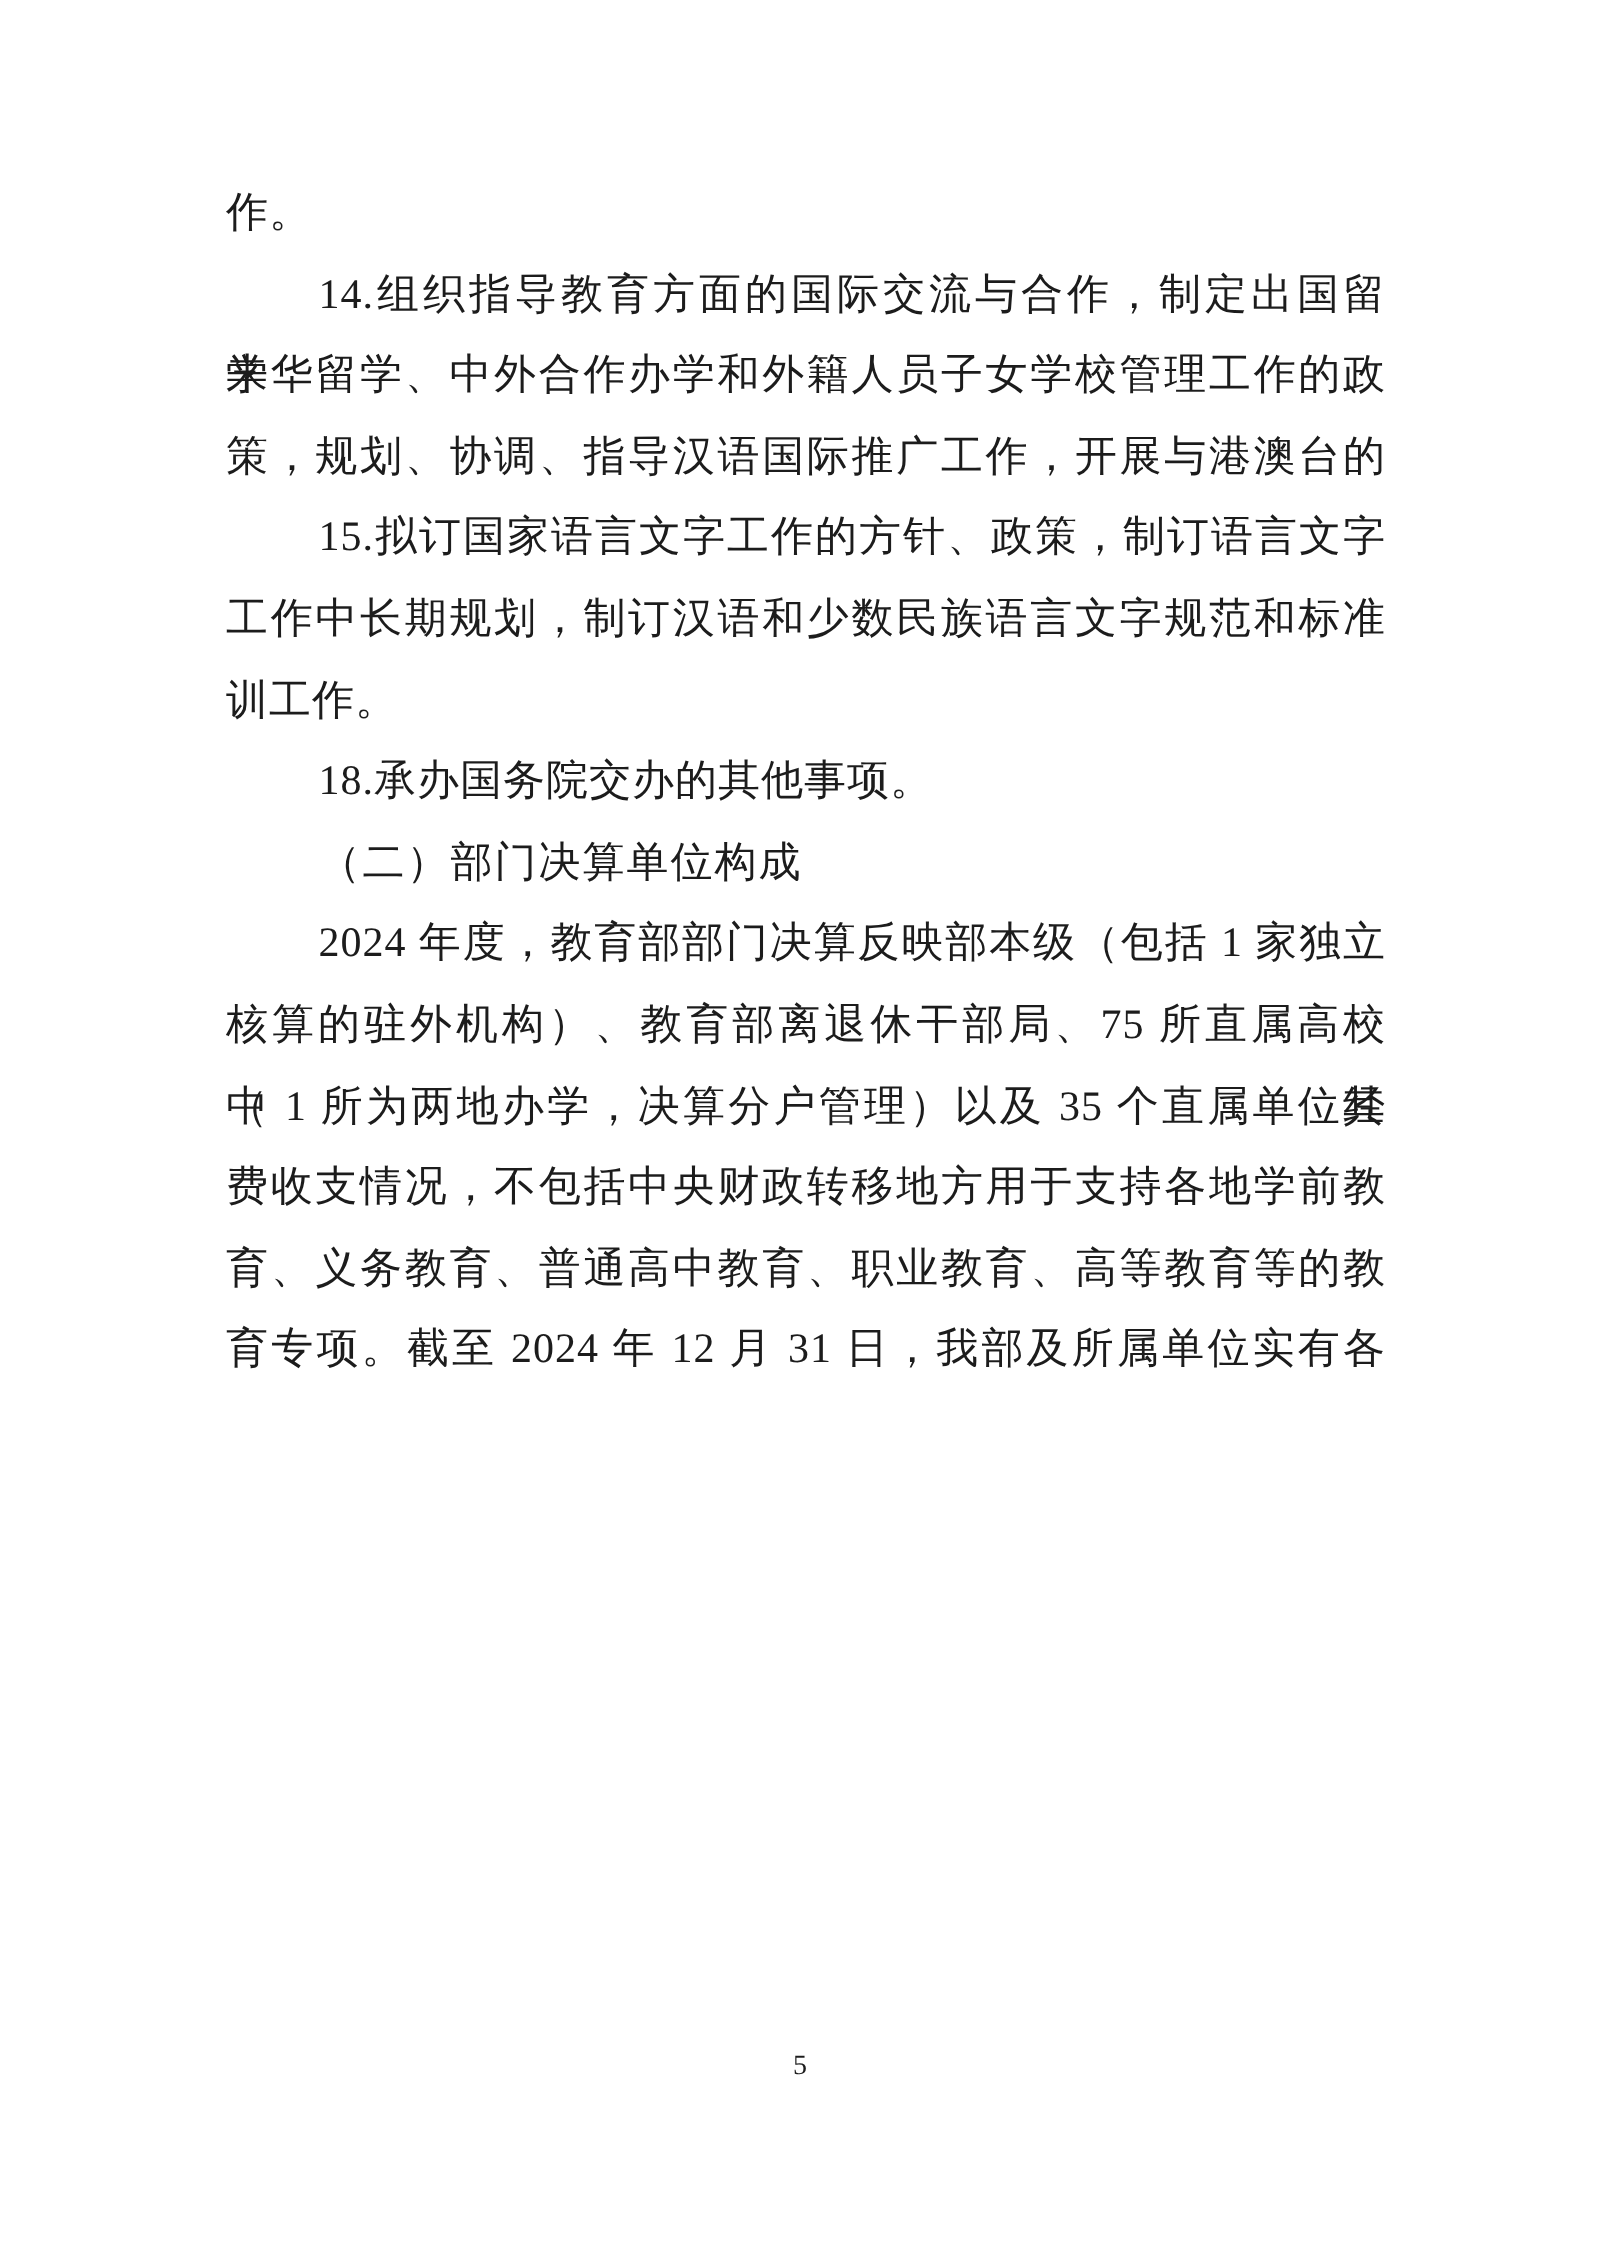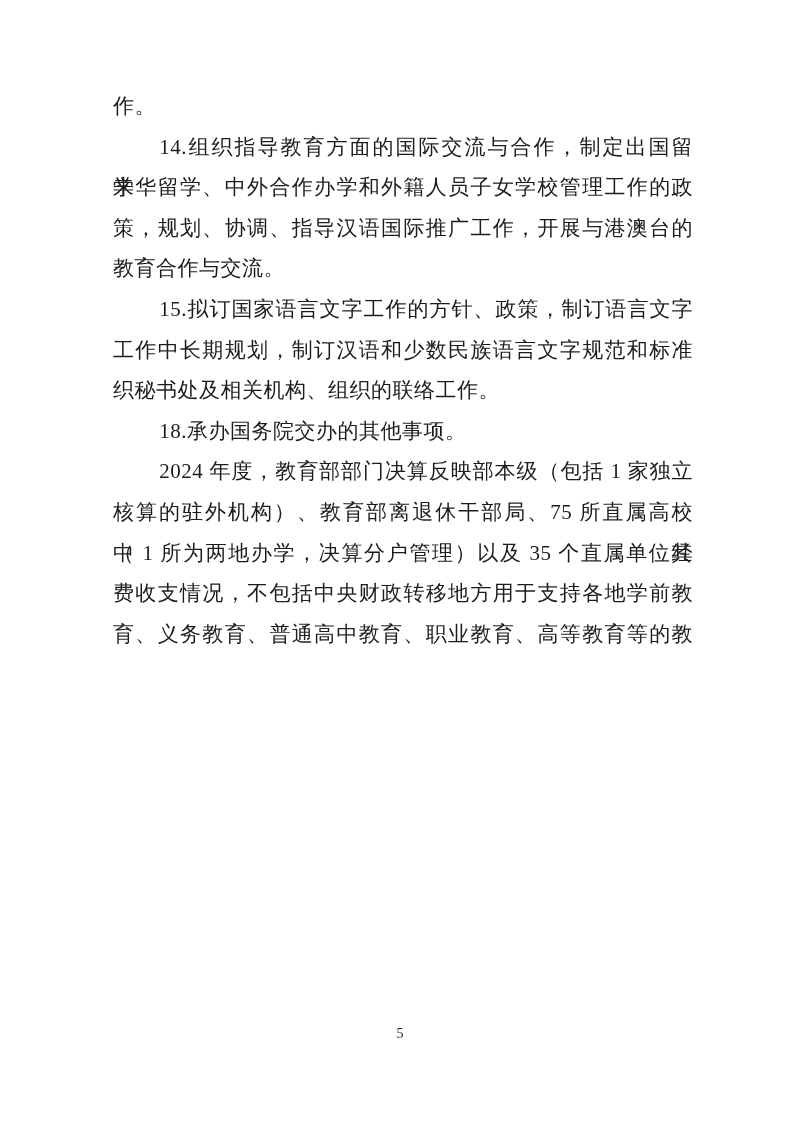--- a/index.html
+++ b/index.html
@@ -47,25 +47,26 @@
 </style>
 </head>
 <body>
 
 <div class="page">
   <div class="textblock">
       <div class="line">作。</div>
       <div class="line indent justify">14.组织指导教育方面的国际交流与合作，制定出国留学、</div>
       <div class="line justify">来华留学、中外合作办学和外籍人员子女学校管理工作的政</div>
       <div class="line justify">策，规划、协调、指导汉语国际推广工作，开展与港澳台的</div>
-      <div class="line">教育合作与交流。</div>
       <div class="line indent justify">15.拟订国家语言文字工作的方针、政策，制订语言文字</div>
       <div class="line justify">工作中长期规划，制订汉语和少数民族语言文字规范和标准</div>
-      <div class="line">织秘书处及相关机构、组织的联络工作。</div>
+      <div class="line">训工作。</div>
       <div class="line indent">18.承办国务院交办的其他事项。</div>
+      <div class="line indent heading">（二）部门决算单位构成</div>
       <div class="line indent justify">2024 年度，教育部部门决算反映部本级（包括 1 家独立</div>
       <div class="line justify">核算的驻外机构）、教育部离退休干部局、75 所直属高校（其</div>
       <div class="line justify">中 1 所为两地办学，决算分户管理）以及 35 个直属单位经</div>
       <div class="line justify">费收支情况，不包括中央财政转移地方用于支持各地学前教</div>
       <div class="line justify">育、义务教育、普通高中教育、职业教育、高等教育等的教</div>
+      <div class="line justify">育专项。截至 2024 年 12 月 31 日，我部及所属单位实有各</div>
     </div>
   <div class="pagenum">5</div>
 </div>
 
 </body></html>

